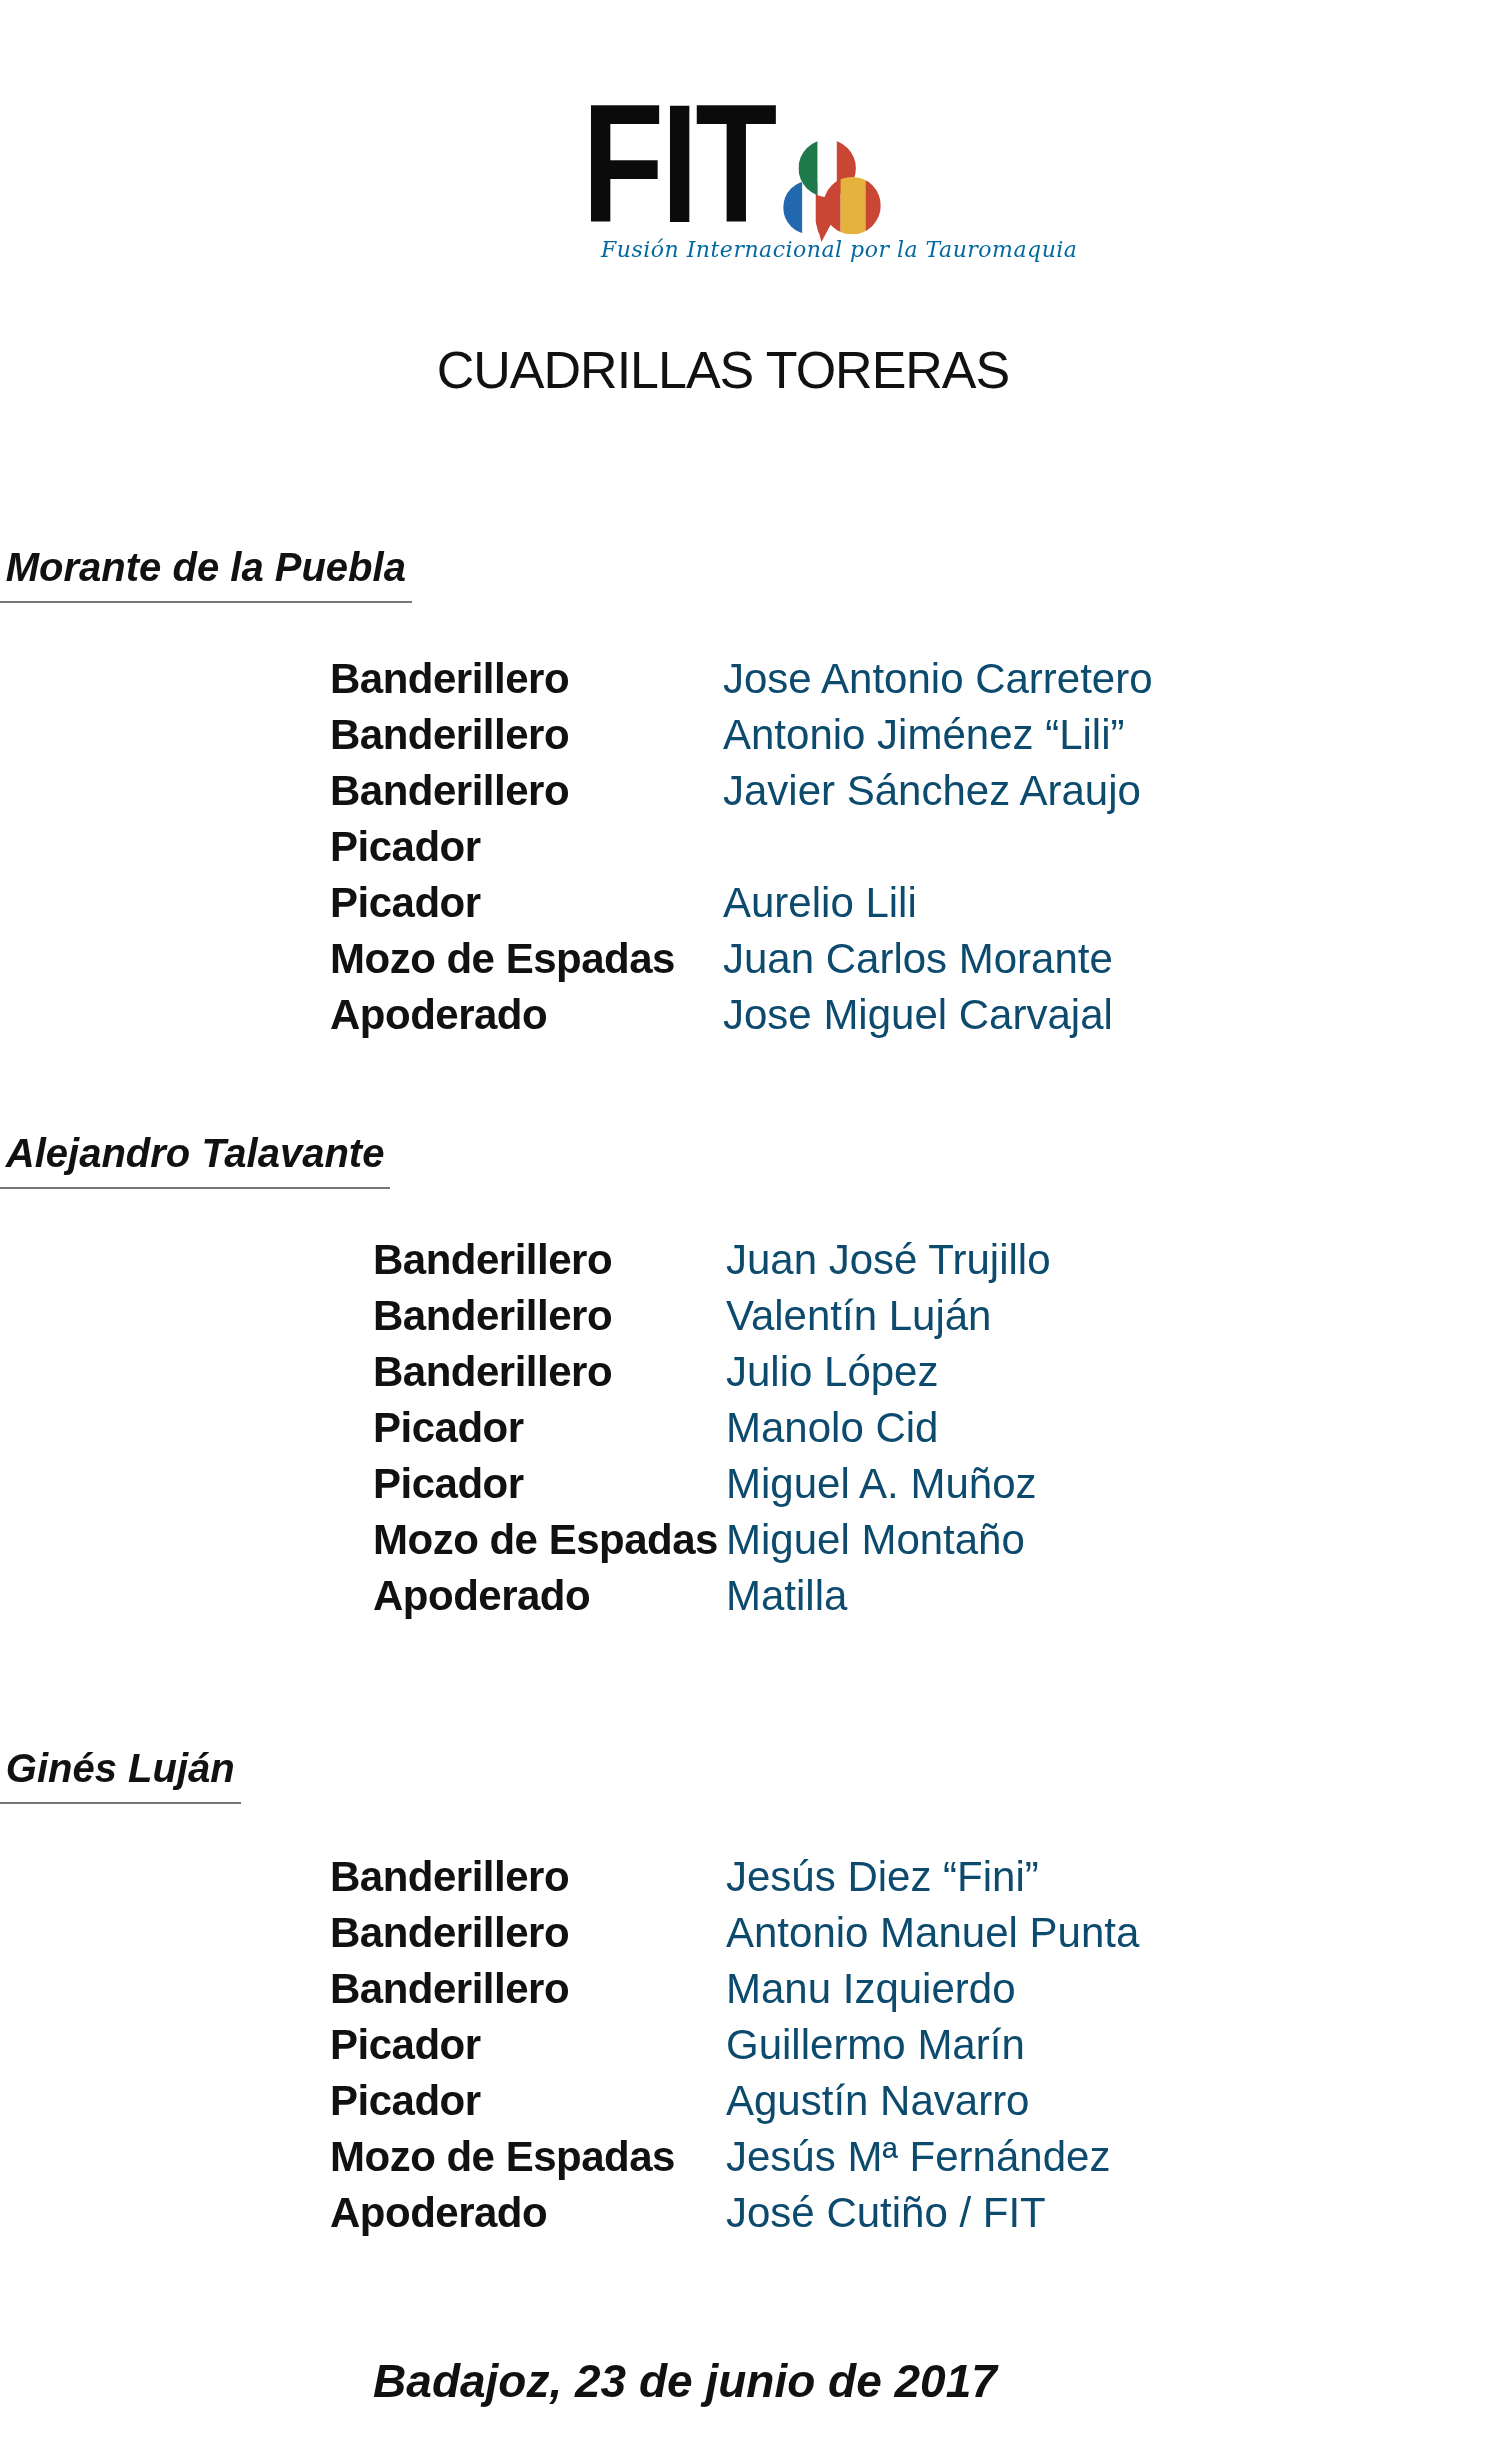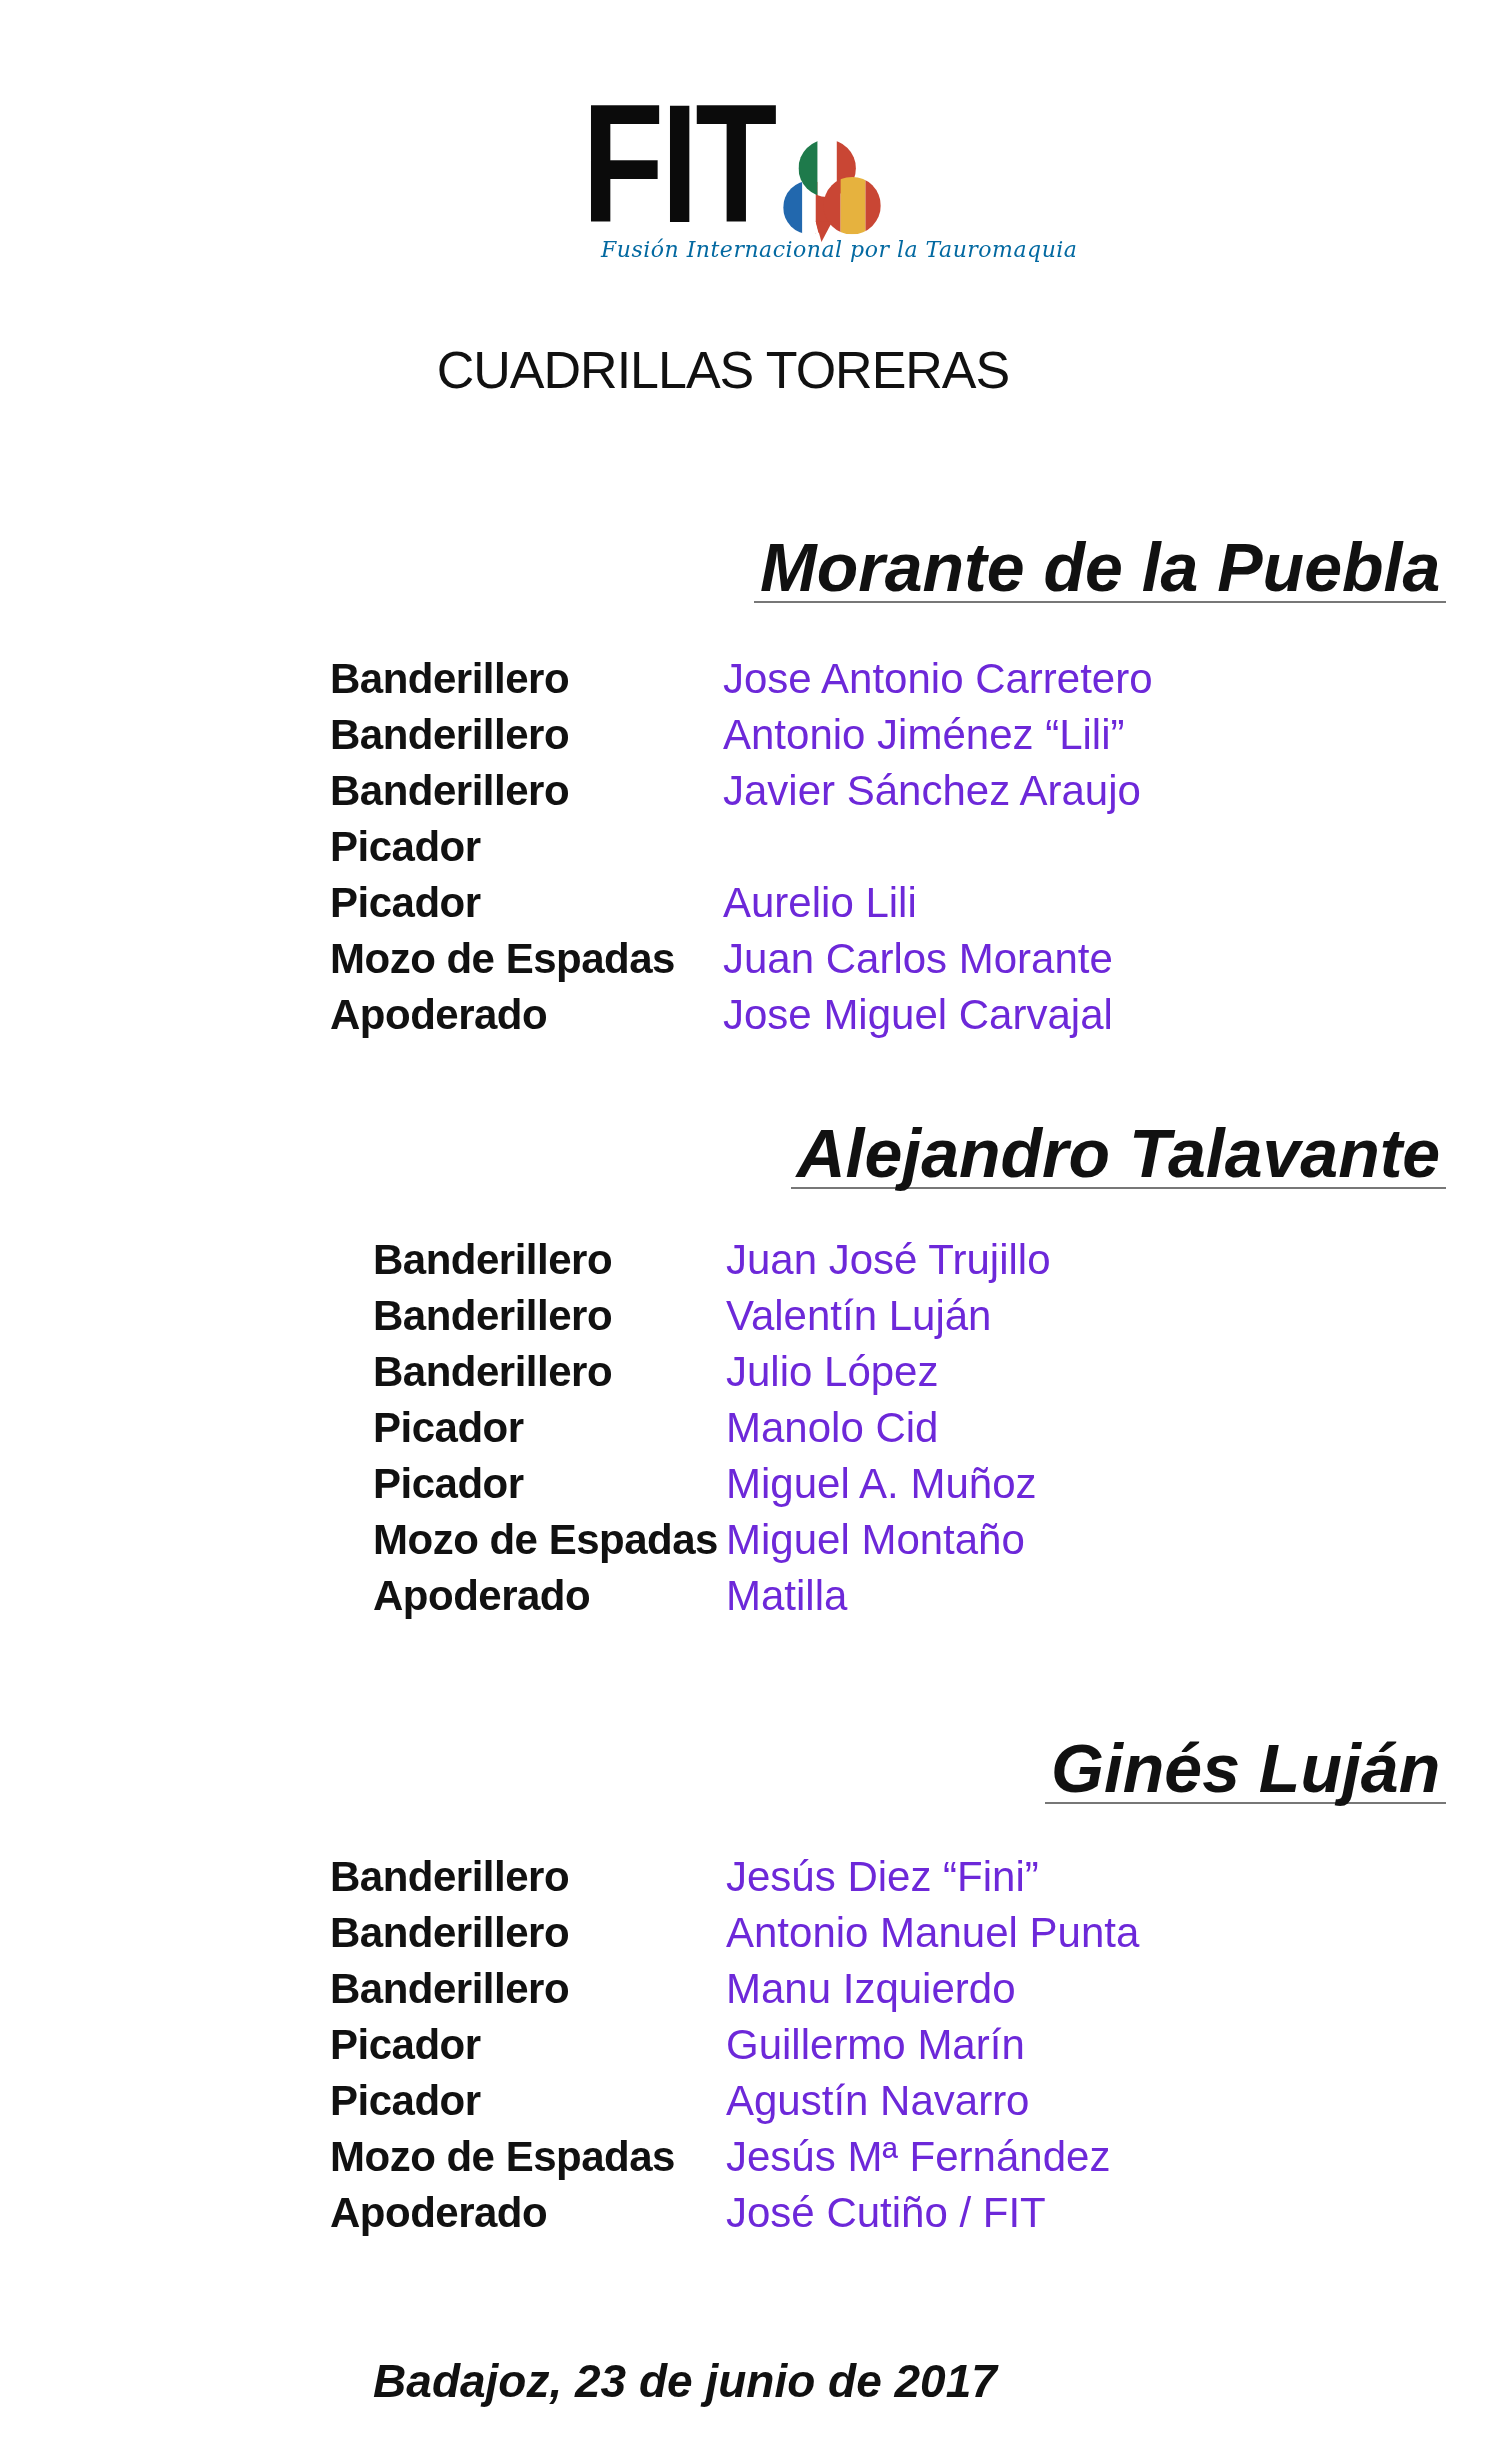--- a/index.html
+++ b/index.html
@@ -29,36 +29,36 @@
     white-space:nowrap;letter-spacing:0.5px;
   }
   
   .title{
     position:absolute;top:343px;left:0;width:1446px;
     text-align:center;font-size:52px;line-height:54px;
     font-weight:normal;color:#111;letter-spacing:-1px;
   }
   
   .sectionHead{
-    position:absolute;left:0;width:1446px;text-align:right;
-    font-size:68px;line-height:58px;font-weight:bold;font-style:italic;color:#111;
+    position:absolute;left:0;width:1446px;text-align:left;
+    font-size:40px;line-height:58px;font-weight:bold;font-style:italic;color:#111;
   }
   .sectionHead span{
     display:inline-block;border-bottom:2.9px solid #777;padding:0 5.8px 4.8px 5.8px;
   }
   .head1{top:538px;}
   .head2{top:1124px;}
   .head3{top:1739px;}
   .rows{position:absolute;}
   .rows1{top:651px;left:330px;--rolew:393px;}
   .rows2{top:1232px;left:373px;--rolew:353px;}
   .rows3{top:1849px;left:330px;--rolew:396px;}
   .row{display:flex;height:56px;line-height:56px;font-size:42px;white-space:nowrap;}
   .role{width:var(--rolew);font-weight:bold;color:#111;letter-spacing:-0.5px;flex:0 0 auto;}
-  .name{color:#6d28d9;}
+  .name{color:#0c4a6e;}
   
   .footer{
     position:absolute;top:2356px;left:0;right:81px;
     text-align:center;font-size:46px;line-height:50px;
     font-weight:bold;font-style:italic;color:#111;
   }
 </style>
 </head>
 <body>
 

